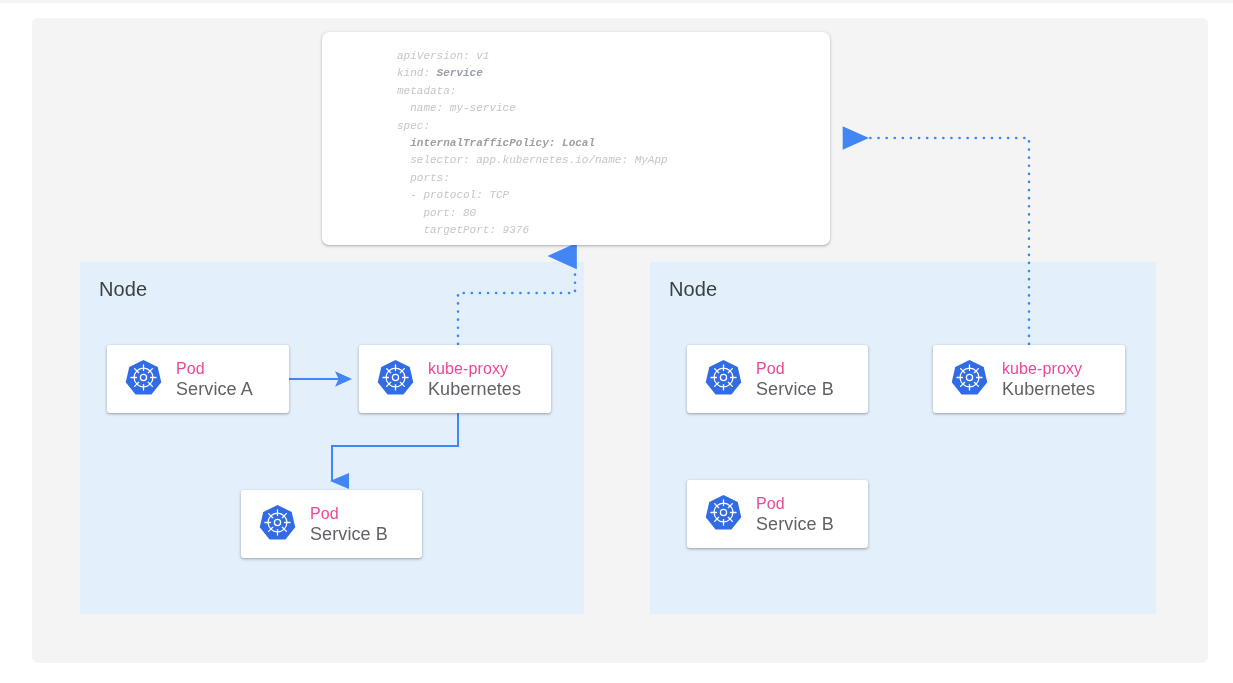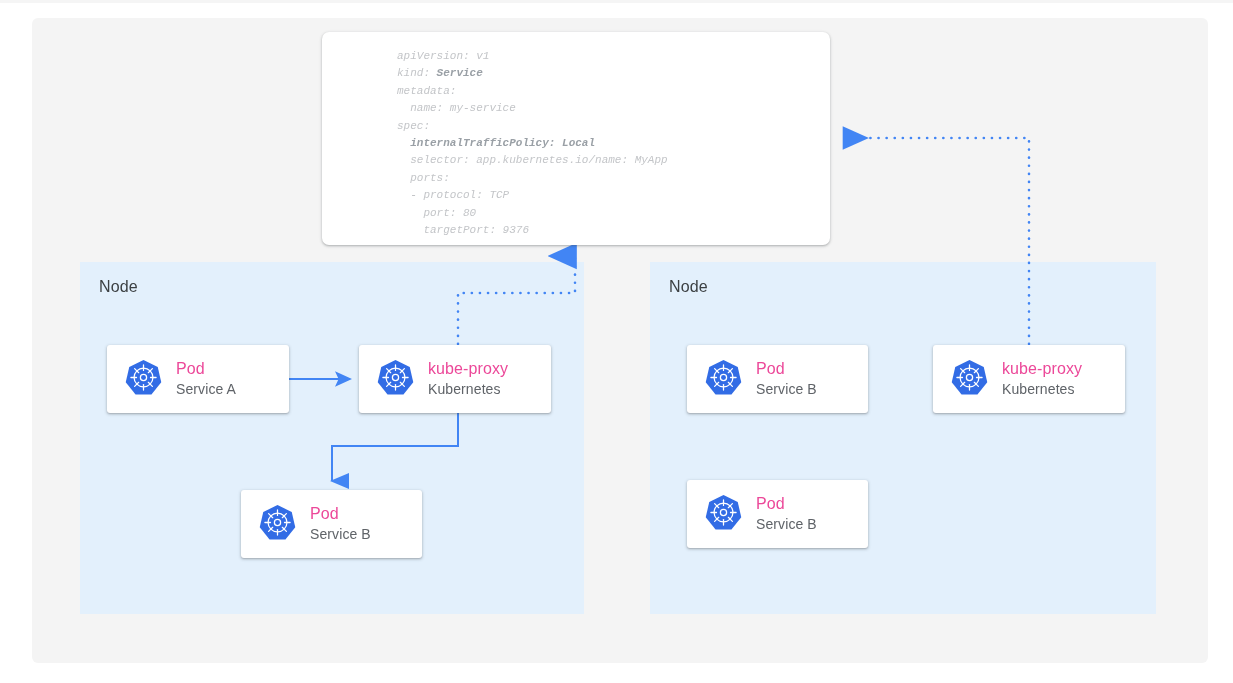--- a/index.html
+++ b/index.html
@@ -40,21 +40,21 @@
   .node-panel {
     position: absolute;
     background: #e3f0fc;
   }
   #node-left  { left: 80px;  top: 262px; width: 504px; height: 352px; }
   #node-right { left: 650px; top: 262px; width: 506px; height: 352px; }
   .node-label {
     position: absolute;
     left: 19px;
     top: 16px;
-    font-size: 16px;
+    font-size: 20px;
     color: #3c4043;
     letter-spacing: .1px;
   }
   
   .card {
     position: absolute;
     background: #ffffff;
     border-radius: 3px;
     box-shadow: 0 1px 2px rgba(60,64,67,.30), 0 1px 3px 1px rgba(60,64,67,.12);
     display: flex;
@@ -67,21 +67,21 @@
     margin-right: 14px;
   }
   .card-text { display: flex; flex-direction: column; justify-content: center; }
   .card-title {
     font-size: 16px;
     color: #ec4899;
     line-height: 20px;
     letter-spacing: .1px;
   }
   .card-sub {
-    font-size: 14px;
+    font-size: 18px;
     color: #5f6368;
     line-height: 19px;
     letter-spacing: .1px;
     margin-top: 1px;
   }
   
   #card-pod-a        { left: 107px; top: 345px; width: 182px; height: 68px; }
   #card-kubeproxy-a  { left: 359px; top: 345px; width: 192px; height: 68px; }
   #card-pod-b-left   { left: 241px; top: 490px; width: 181px; height: 68px; }
   #card-pod-b-right  { left: 687px; top: 345px; width: 181px; height: 68px; }

